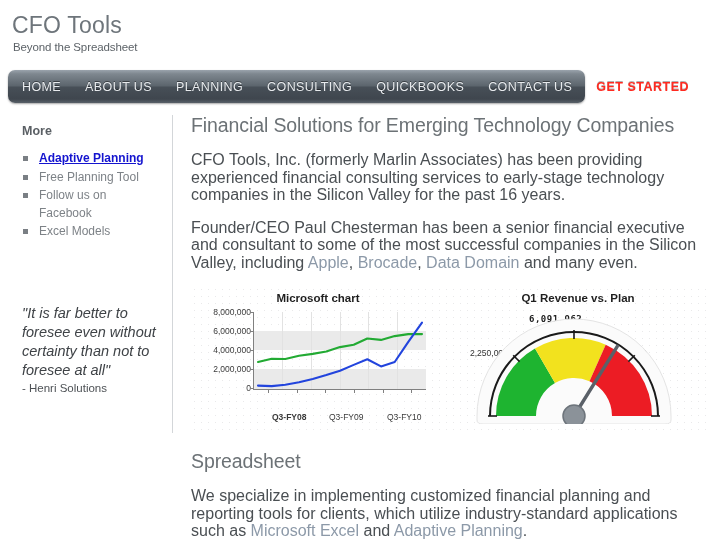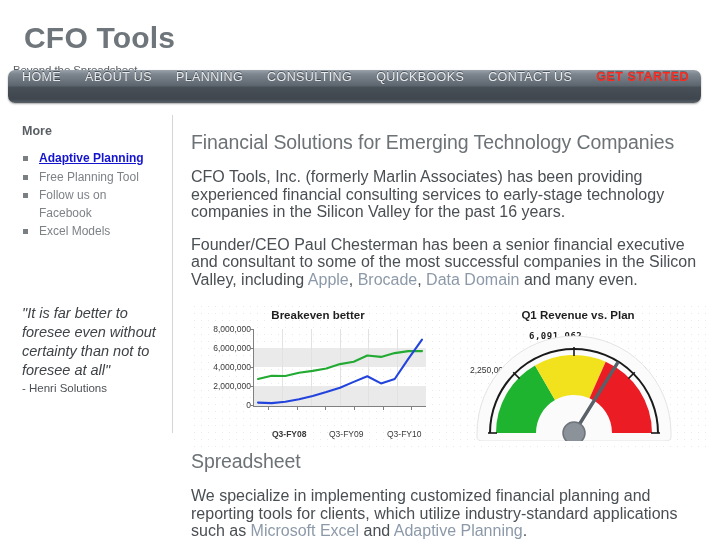--- a/index.html
+++ b/index.html
@@ -16,53 +16,54 @@
     position: relative;
   }
 
   
   #header {
     padding: 12px 0 0 12px;
     height: 56px;
     box-sizing: border-box;
   }
   #logo-title {
-    font-size: 30px;
-    font-weight: bold;
+    font-size: 23px;
+    font-weight: normal;
     color: #6e757b;
     letter-spacing: 0.2px;
     line-height: 27px;
-    margin: 12px;
+    margin: 0;
   }
   #logo-tagline {
     font-size: 11.5px;
     color: #5d6368;
     line-height: 14px;
     margin: 1px 0 0 1px;
     letter-spacing: -0.1px;
   }
 
   
   #navbar {
     position: absolute;
     left: 8px;
     top: 70px;
-    width: 693px;
+    width: 577px;
     height: 33px;
     border-radius: 7px;
     background: linear-gradient(to bottom,
         #9aa3ac 0%,
         #7e878f 12%,
         #5c656d 48%,
         #474f57 52%,
         #3f464e 88%,
         #596169 100%);
     box-shadow: 0 1px 2px rgba(0,0,0,0.35);
     box-sizing: border-box;
     display: flex;
+    align-items: center;
     padding-left: 14px;
   }
   .nav-item {
     color: #e8ebee;
     font-size: 12.5px;
     letter-spacing: 0.4px;
     margin-right: 24px;
     text-decoration: none;
     white-space: nowrap;
     cursor: pointer;
@@ -150,21 +151,21 @@
   #quote-author {
     font-size: 11.5px;
     color: #4d5155;
     margin: 2px 0 0 0;
   }
 
   
   #main {
     position: absolute;
     left: 191px;
-    top: 19px;
+    top: 2px;
     width: 515px;
   }
   .page-heading {
     font-size: 19.5px;
     font-weight: normal;
     color: #6c7276;
     margin: 0 0 14px 0;
     letter-spacing: -0.1px;
   }
   .body-para {
@@ -370,21 +371,21 @@
   <main id="main">
     <h1 class="page-heading">Financial Solutions for Emerging Technology Companies</h1>
 
     <p class="body-para">CFO Tools, Inc. (formerly Marlin Associates) has been providing experienced financial consulting services to early-stage technology companies in the Silicon Valley for the past 16 years.</p>
 
     <p class="body-para"><span>Founder/CEO Paul Chesterman has been a senior financial executive and consultant to some of the most successful companies in the Silicon Valley, including </span><a class="inline-link">Apple</a><span>, </span><a class="inline-link">Brocade</a><span>, </span><a class="inline-link">Data Domain</a><span> and many even.</span></p>
 
     <div id="charts">
 
       <div id="breakeven-chart">
-        <div class="chart-title">Breakeven better</div>
+        <div class="chart-title">Microsoft chart</div>
 
         <div id="breakeven-plot-wrap">
           <div class="ylabels">
             <span style="top:0px;">8,000,000</span>
             <span style="top:19px;">6,000,000</span>
             <span style="top:38px;">4,000,000</span>
             <span style="top:57px;">2,000,000</span>
             <span style="top:76px;">0</span>
           </div>
 

